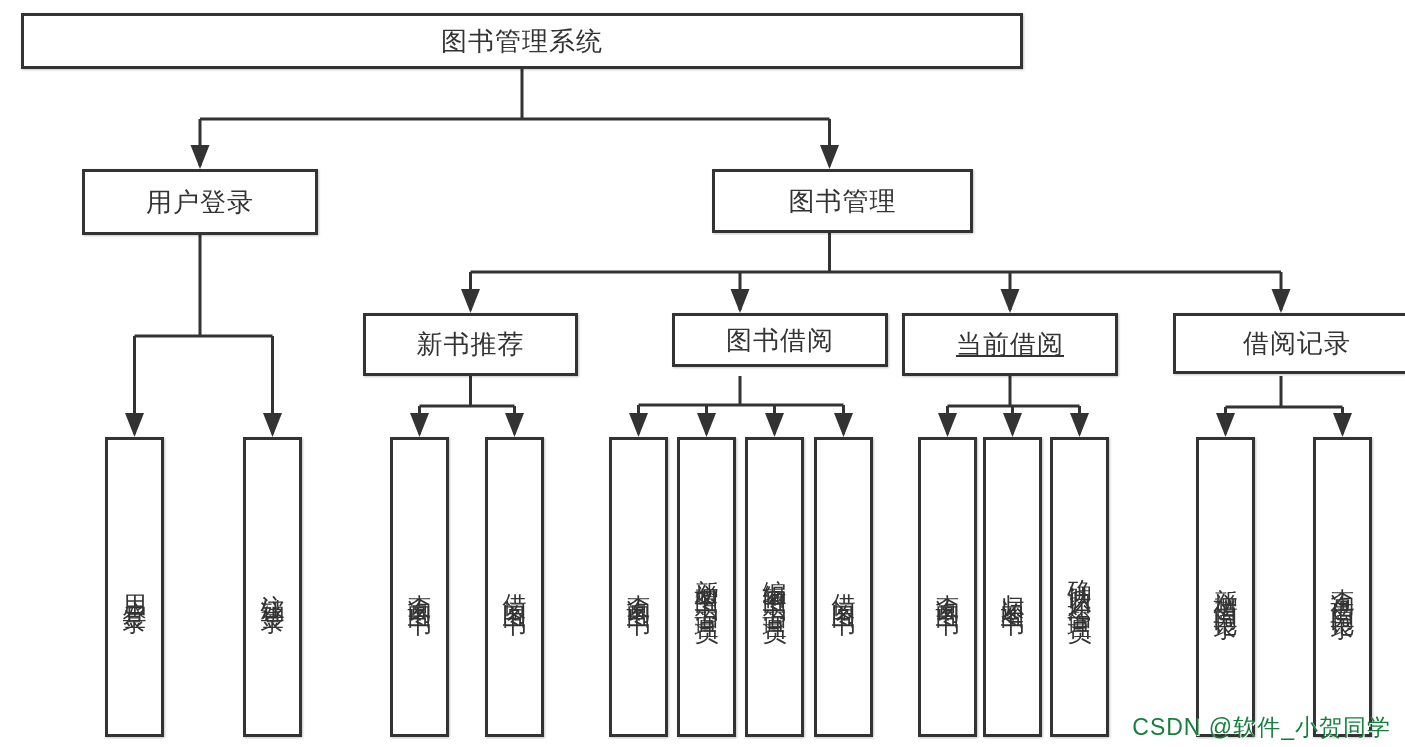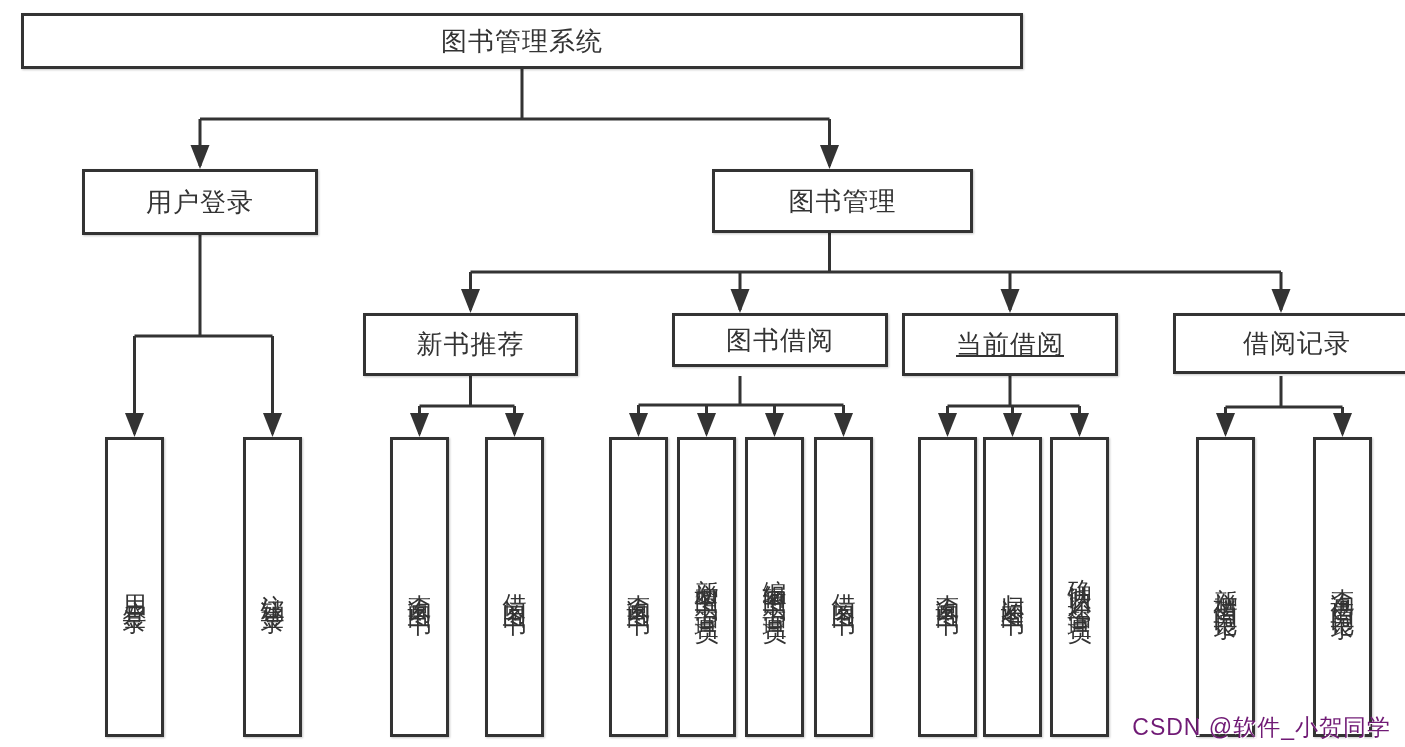--- a/index.html
+++ b/index.html
@@ -15,21 +15,21 @@
     display:flex;align-items:center;justify-content:center;
     box-shadow:1px 1px 2px rgba(0,0,0,0.22);
   }
   .node-h{font-size:26px;letter-spacing:1px;white-space:nowrap;}
   .node-v .vtext{
     writing-mode:vertical-rl;text-orientation:mixed;
     font-size:24px;line-height:1.25;letter-spacing:6px;white-space:nowrap;
   }
   .watermark{
     position:absolute;right:14px;bottom:4px;z-index:10;
-    font-size:23px;letter-spacing:1px;color:#701a75;
+    font-size:23px;letter-spacing:1px;color:#15803d;
     text-shadow:1px 1px 0 #ffffff;white-space:nowrap;
   }
 </style>
 </head>
 <body>
 
 <div class="canvas">
 
   <svg class="connectors" width="1405" height="747" aria-hidden="true">
 

